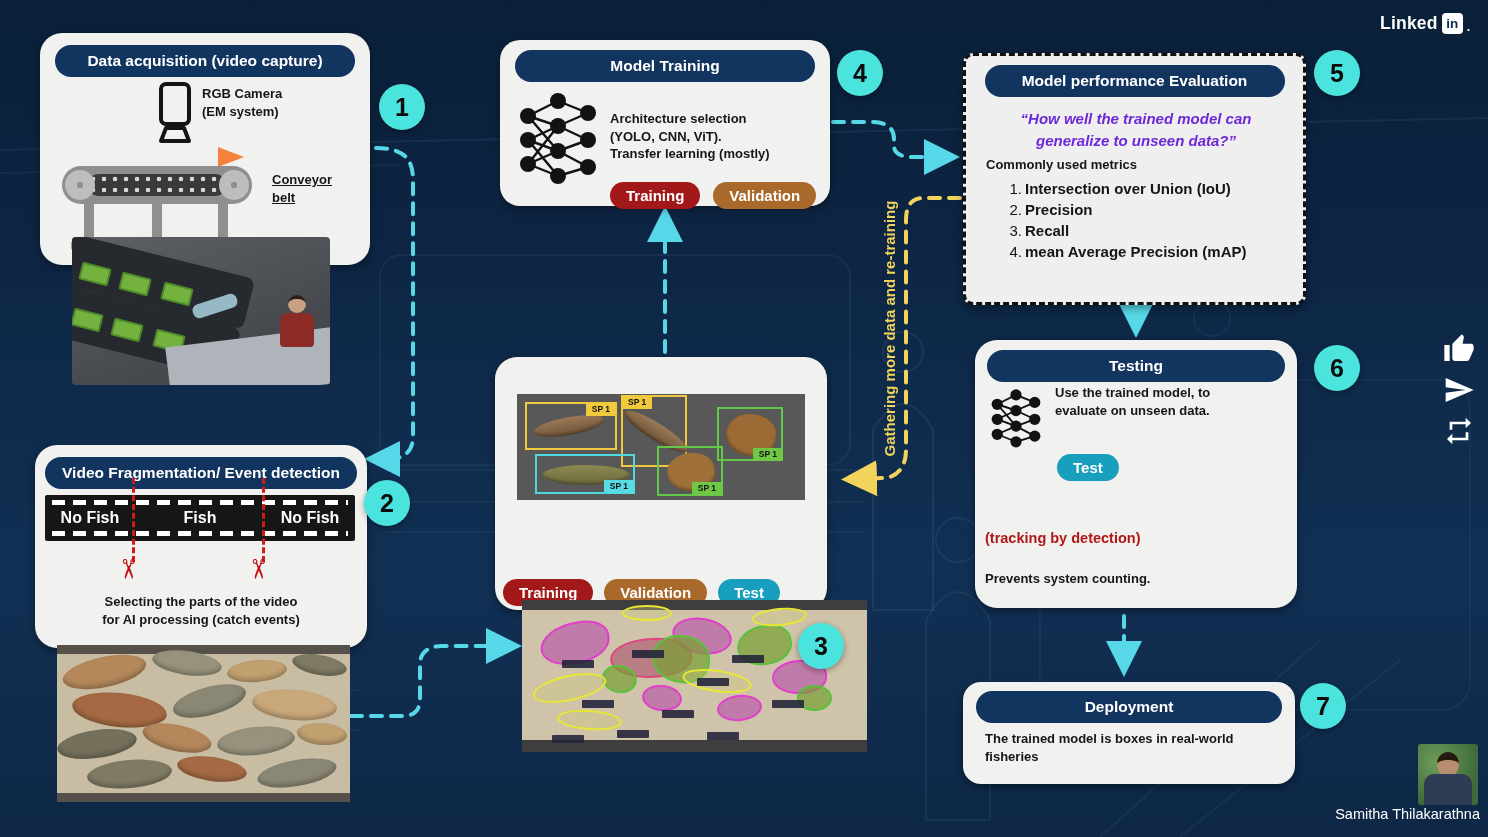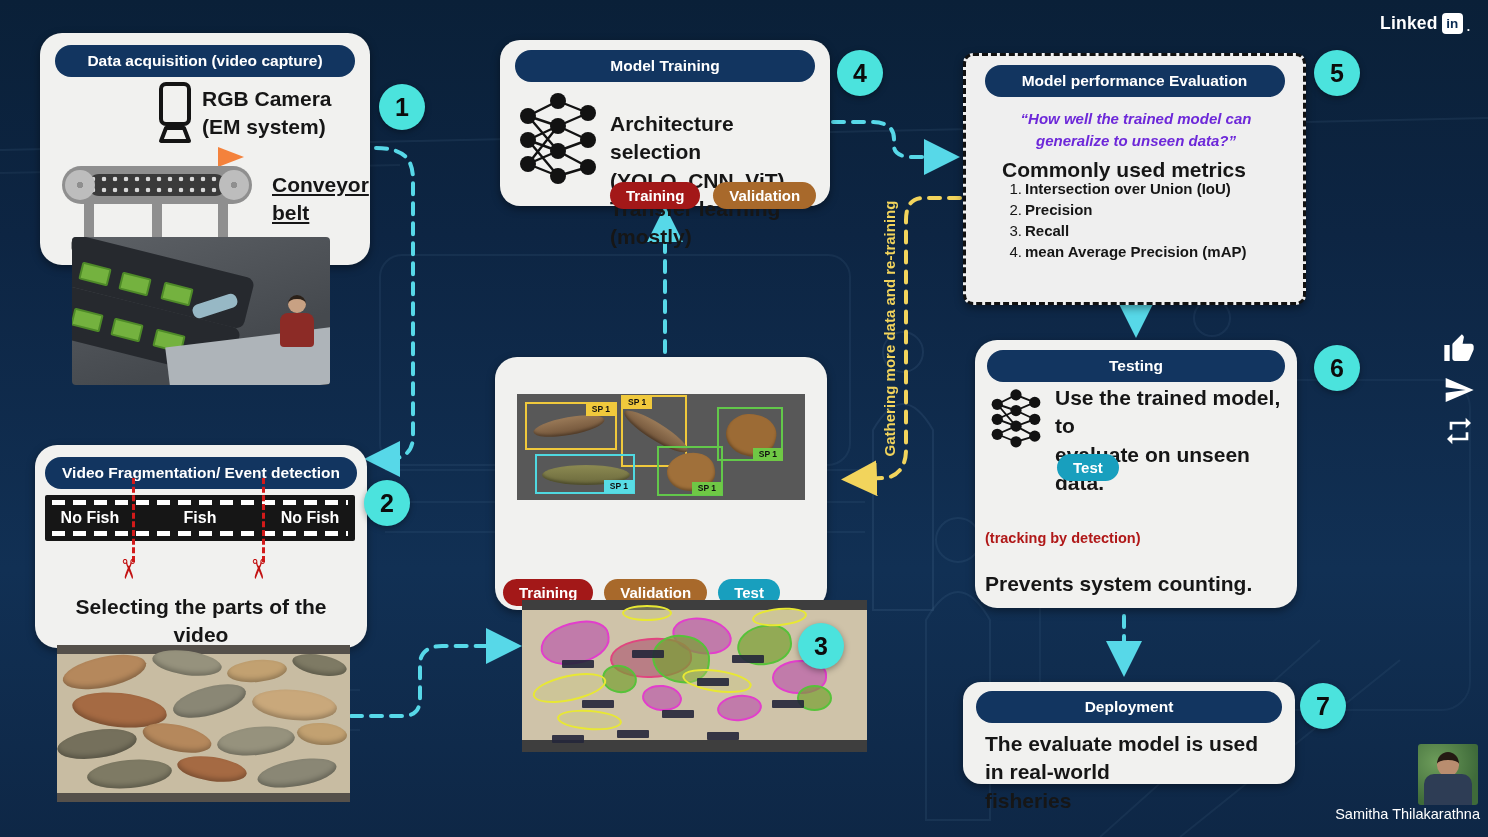--- a/index.html
+++ b/index.html
@@ -10,21 +10,21 @@
   svg.layer{position:absolute;left:0;top:0;pointer-events:none;}
   .card{position:absolute;background:#F1F1EF;border-radius:22px;box-shadow:0 3px 9px rgba(0,0,0,.4);}
   .hdr{background:#123560;color:#fff;font-weight:700;font-size:15.5px;text-align:center;
        border-radius:19px;padding:7px 8px;margin:12px auto 0;}
   .num{position:absolute;width:46px;height:46px;border-radius:50%;background:#4BE3DD;color:#0c0c0c;
        font-weight:700;font-size:25px;display:flex;align-items:center;justify-content:center;
        box-shadow:0 2px 6px rgba(0,0,0,.35);}
   .tag{display:inline-flex;align-items:center;justify-content:center;border-radius:17px;color:#fff;
        font-weight:700;font-size:15px;padding:5px 16px;margin-top:24px;}
   .ml{white-space:pre-line;}
-  .btxt{color:#161616;font-weight:700;font-size:21px;line-height:1.35;position:absolute;}
+  .btxt{color:#161616;font-weight:700;font-size:13px;line-height:1.35;position:absolute;}
   
   #b1{left:40px;top:33px;width:330px;height:232px;}
   #b1 .hdr{width:300px;}
   .cam{position:absolute;left:116px;top:48px;}
   .camlbl{left:162px;top:52px;}
   .oarrow{position:absolute;left:42px;top:112px;}
   .belt{position:absolute;left:22px;top:133px;width:190px;height:38px;background:#8F8F8F;border-radius:19px;}
   .belt .inner{position:absolute;left:26px;right:26px;top:8px;bottom:8px;background:#3A3A3A;border-radius:11px;
     background-image:radial-gradient(circle at 5px 5px,#d8d8d8 2px,transparent 2.6px),radial-gradient(circle at 5px 16px,#d8d8d8 2px,transparent 2.6px);
     background-size:11px 22px;}
@@ -74,21 +74,21 @@
   #b4{left:500px;top:40px;width:330px;height:166px;border-radius:20px;}
   #b4 .hdr{width:300px;margin-top:10px;}
   .nn4{position:absolute;left:16px;top:50px;}
   .t4{left:110px;top:46px;width:216px;margin-top:24px;}
   .pillrow4{position:absolute;left:110px;top:118px;display:flex;gap:13px;}
   
   #b5{left:963px;top:40px;width:343px;height:252px;border-radius:10px;border:3px dashed #111;background:#EFEFEF;margin-top:13px;}
   #b5 .hdr{width:300px;margin-top:9px;}
   .quote{position:absolute;left:18px;top:52px;width:304px;text-align:center;color:#6D28D9;
          font-style:italic;font-weight:700;font-size:15px;line-height:1.45;}
-  .mhead{left:36px;top:100px;}
+  .mhead{left:20px;top:100px;}
   .metrics{position:absolute;left:34px;top:122px;}
   .metric{display:flex;color:#161616;font-weight:700;font-size:15px;line-height:21px;}
   .mnum{width:22px;text-align:right;margin-right:3px;font-weight:400;}
   
   #b6{left:975px;top:340px;width:322px;height:268px;}
   #b6 .hdr{width:298px;margin-top:10px;}
   .nn6{position:absolute;left:14px;top:48px;}
   .t6{left:80px;top:44px;width:232px;}
   .testpill{position:absolute;left:82px;top:90px;}
   .t6b{left:10px;top:126px;width:306px;font-size:14.5px;}
@@ -388,21 +388,21 @@
     <div class="btxt ml t6">Use the trained model, to
 evaluate on unseen data.</div>
     <span class="tag testpill" style="background:#189FBE">Test</span>
     <div class="btxt ml t6r">(tracking by detection)</div>
     <div class="btxt ml t6c">Prevents system counting.</div>
   </div>
   <div class="num" style="left:1314px;top:345px">6</div>
 
   <div class="card" id="b7">
     <div class="hdr">Deployment</div>
-    <div class="btxt ml t7">The evaluate model is used in real-world
+    <div class="btxt ml t7">The trained model is boxes in real-world
 fisheries</div>
   </div>
   <div class="num" style="left:1300px;top:683px">7</div>
 
   <div class="brand">
     <span class="txt">Linked</span>
     <span class="badge">in</span>
     <span class="dot">.</span>
   </div>
 

